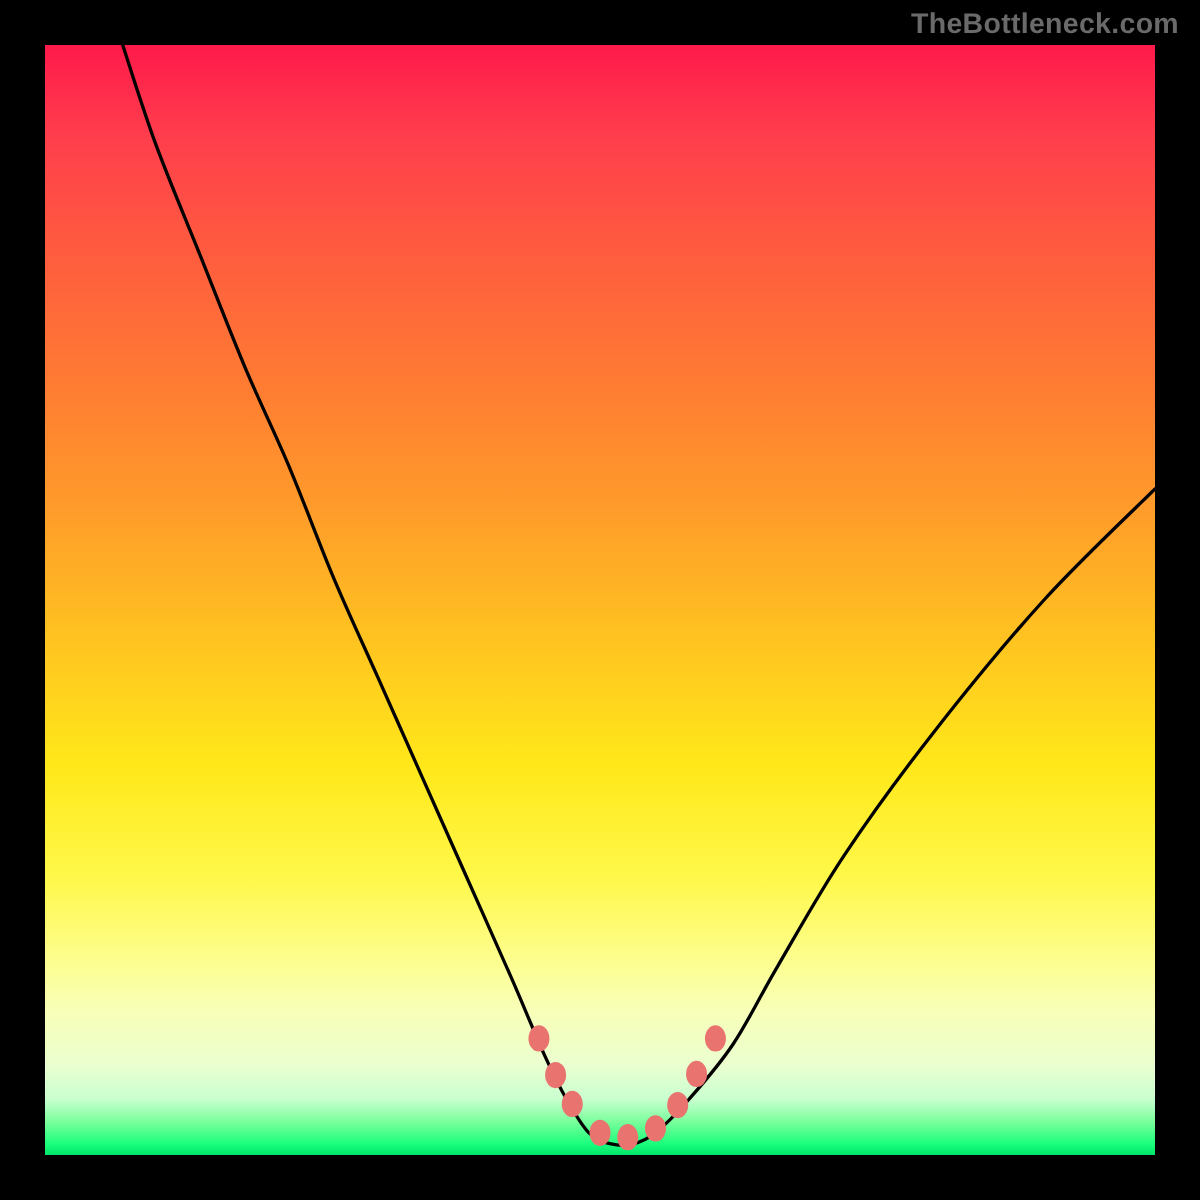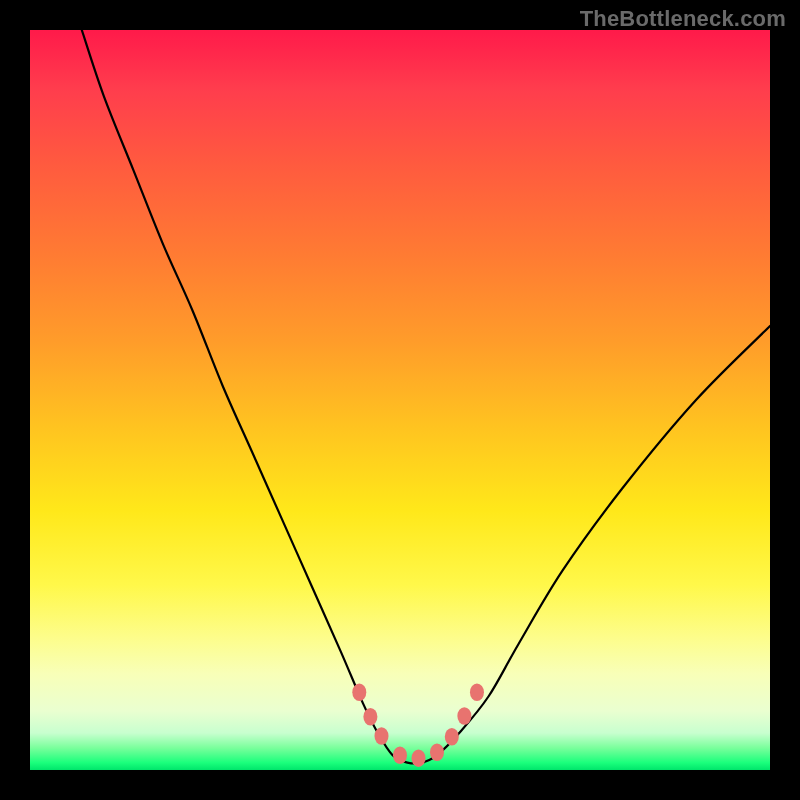--- a/index.html
+++ b/index.html
@@ -38,21 +38,21 @@
       #7aff9c 97%,
       #1bff7c 99%,
       #00e56b 100%
     );
   }
   .watermark {
     position: absolute;
     top: 6px;
     right: 14px;
     font-family: Arial, Helvetica, sans-serif;
-    font-size: 22px;
+    font-size: 19px;
     font-weight: 600;
     color: #6a6a6a;
     letter-spacing: 0.2px;
     user-select: none;
   }
   svg.curve {
     position: absolute;
     inset: 0;
     width: 100%;
     height: 100%;

